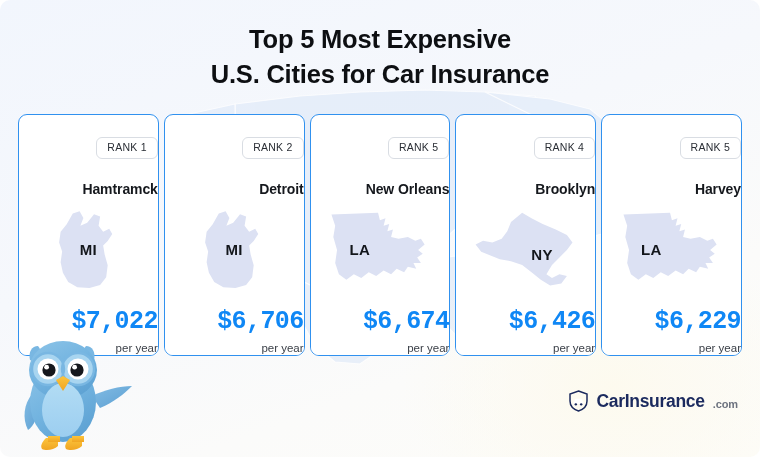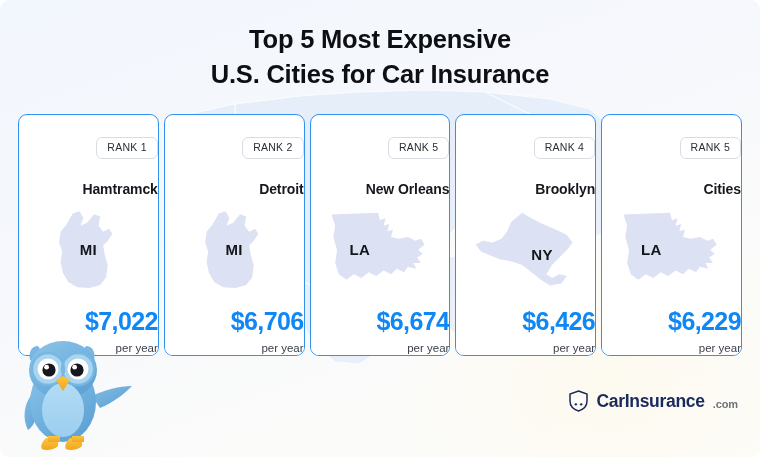--- a/index.html
+++ b/index.html
@@ -149,20 +149,21 @@
 
   .price {
     margin-top: 18px;
     font-size: 25px;
     font-weight: 700;
     color: #0f87f5;
     letter-spacing: -0.6px;
     line-height: 1;
     position: relative;
     z-index: 2;
+    font-family: Liberation Mono, monospace;
   }
   .per-year {
     margin-top: 8px;
     font-size: 11.5px;
     color: #3c4149;
     position: relative;
     z-index: 2;
   }
 
   
@@ -303,21 +304,21 @@
             L32,54 L22,50 L12,46 L6,38 L14,34 L24,36 L34,32 L40,24 L44,14 Z"></path>
         </svg>
         <span class="state-abbr" style="left:54%;top:46%;">NY</span>
       </div>
       <div class="price">$6,426</div>
       <div class="per-year">per year</div>
     </div>
 
     <div class="card">
       <div class="rank-badge">RANK 5</div>
-      <div class="city-name">Cities</div>
+      <div class="city-name">Harvey</div>
       <div class="state-wrap">
         <svg viewBox="0 0 120 88" xmlns="http://www.w3.org/2000/svg" aria-hidden="true">
           <path fill="#dce1f3" d="M8,6 L58,4 L60,12 L66,10 L64,18 L70,16 L68,24 L74,22 L72,30
             L80,32 L90,30 L98,34 L104,32 L108,38 L101,44 L106,48 L100,52 L104,58 L96,58
             L99,64 L90,62 L86,68 L78,64 L72,70 L64,66 L56,72 L48,68 L40,74 L32,70 L24,76
             L16,70 L12,58 L14,44 L10,30 L12,18 Z"></path>
         </svg>
         <span class="state-abbr" style="left:28%;">LA</span>
       </div>
       <div class="price">$6,229</div>

